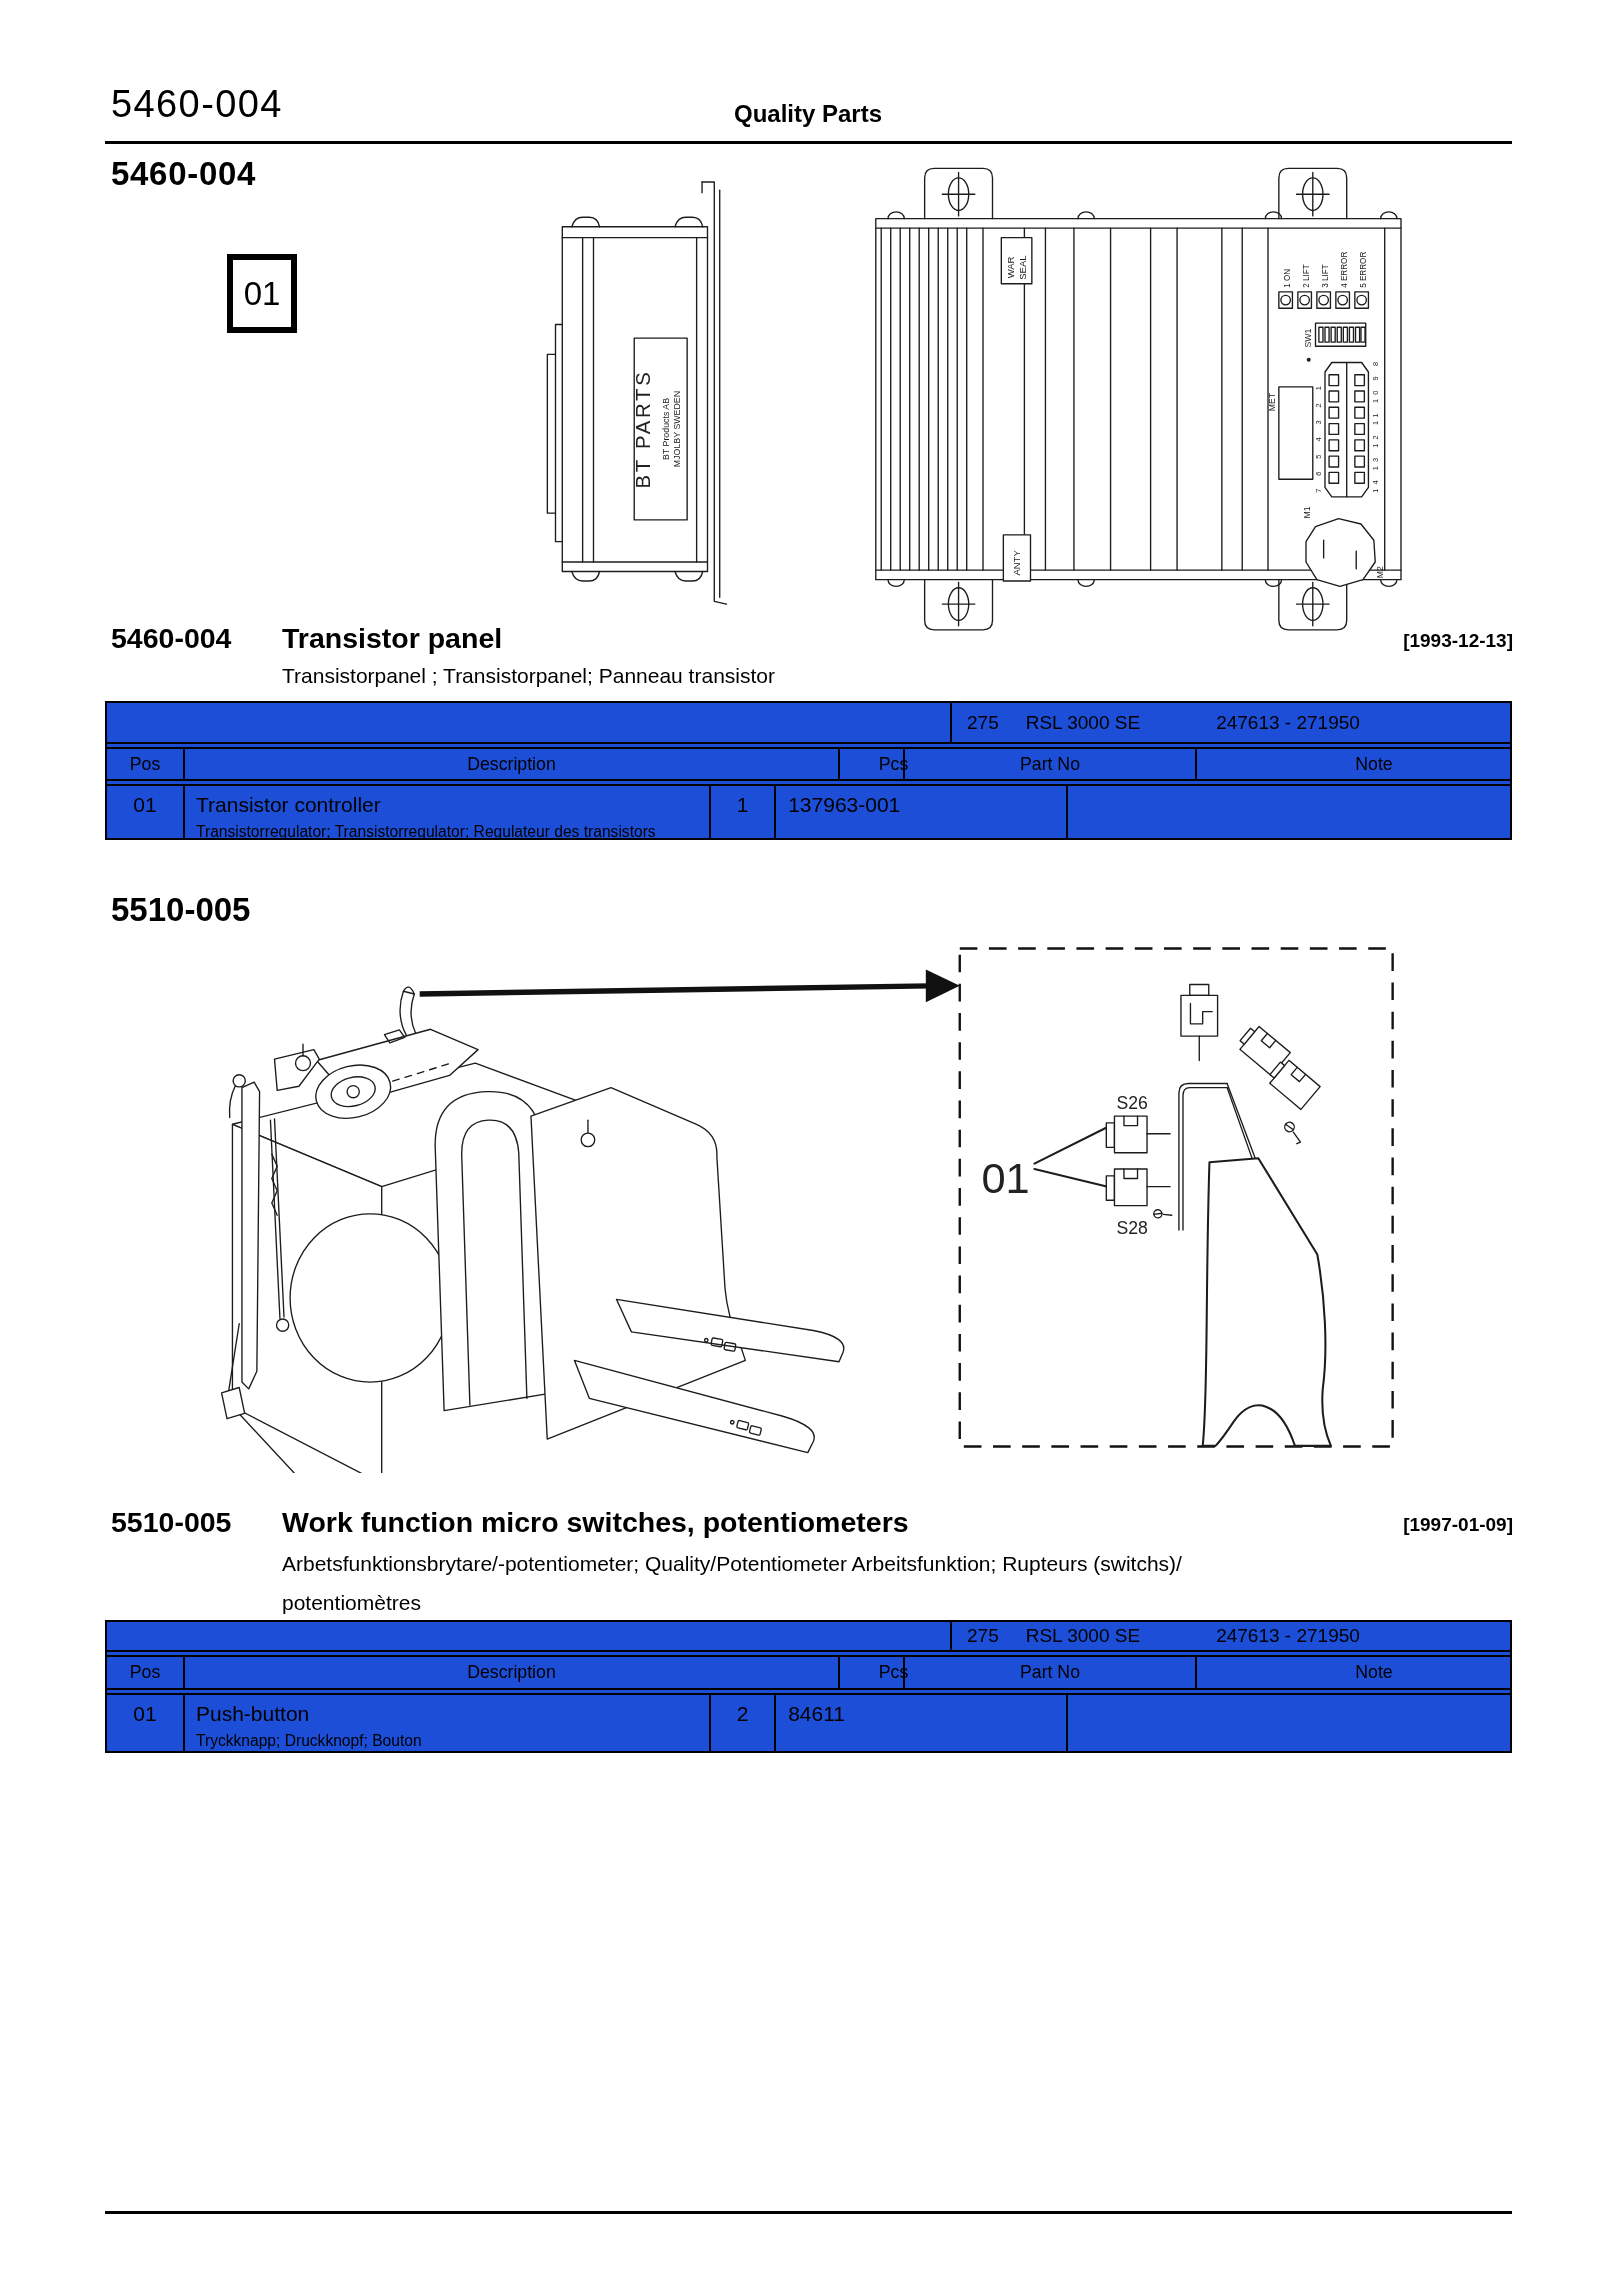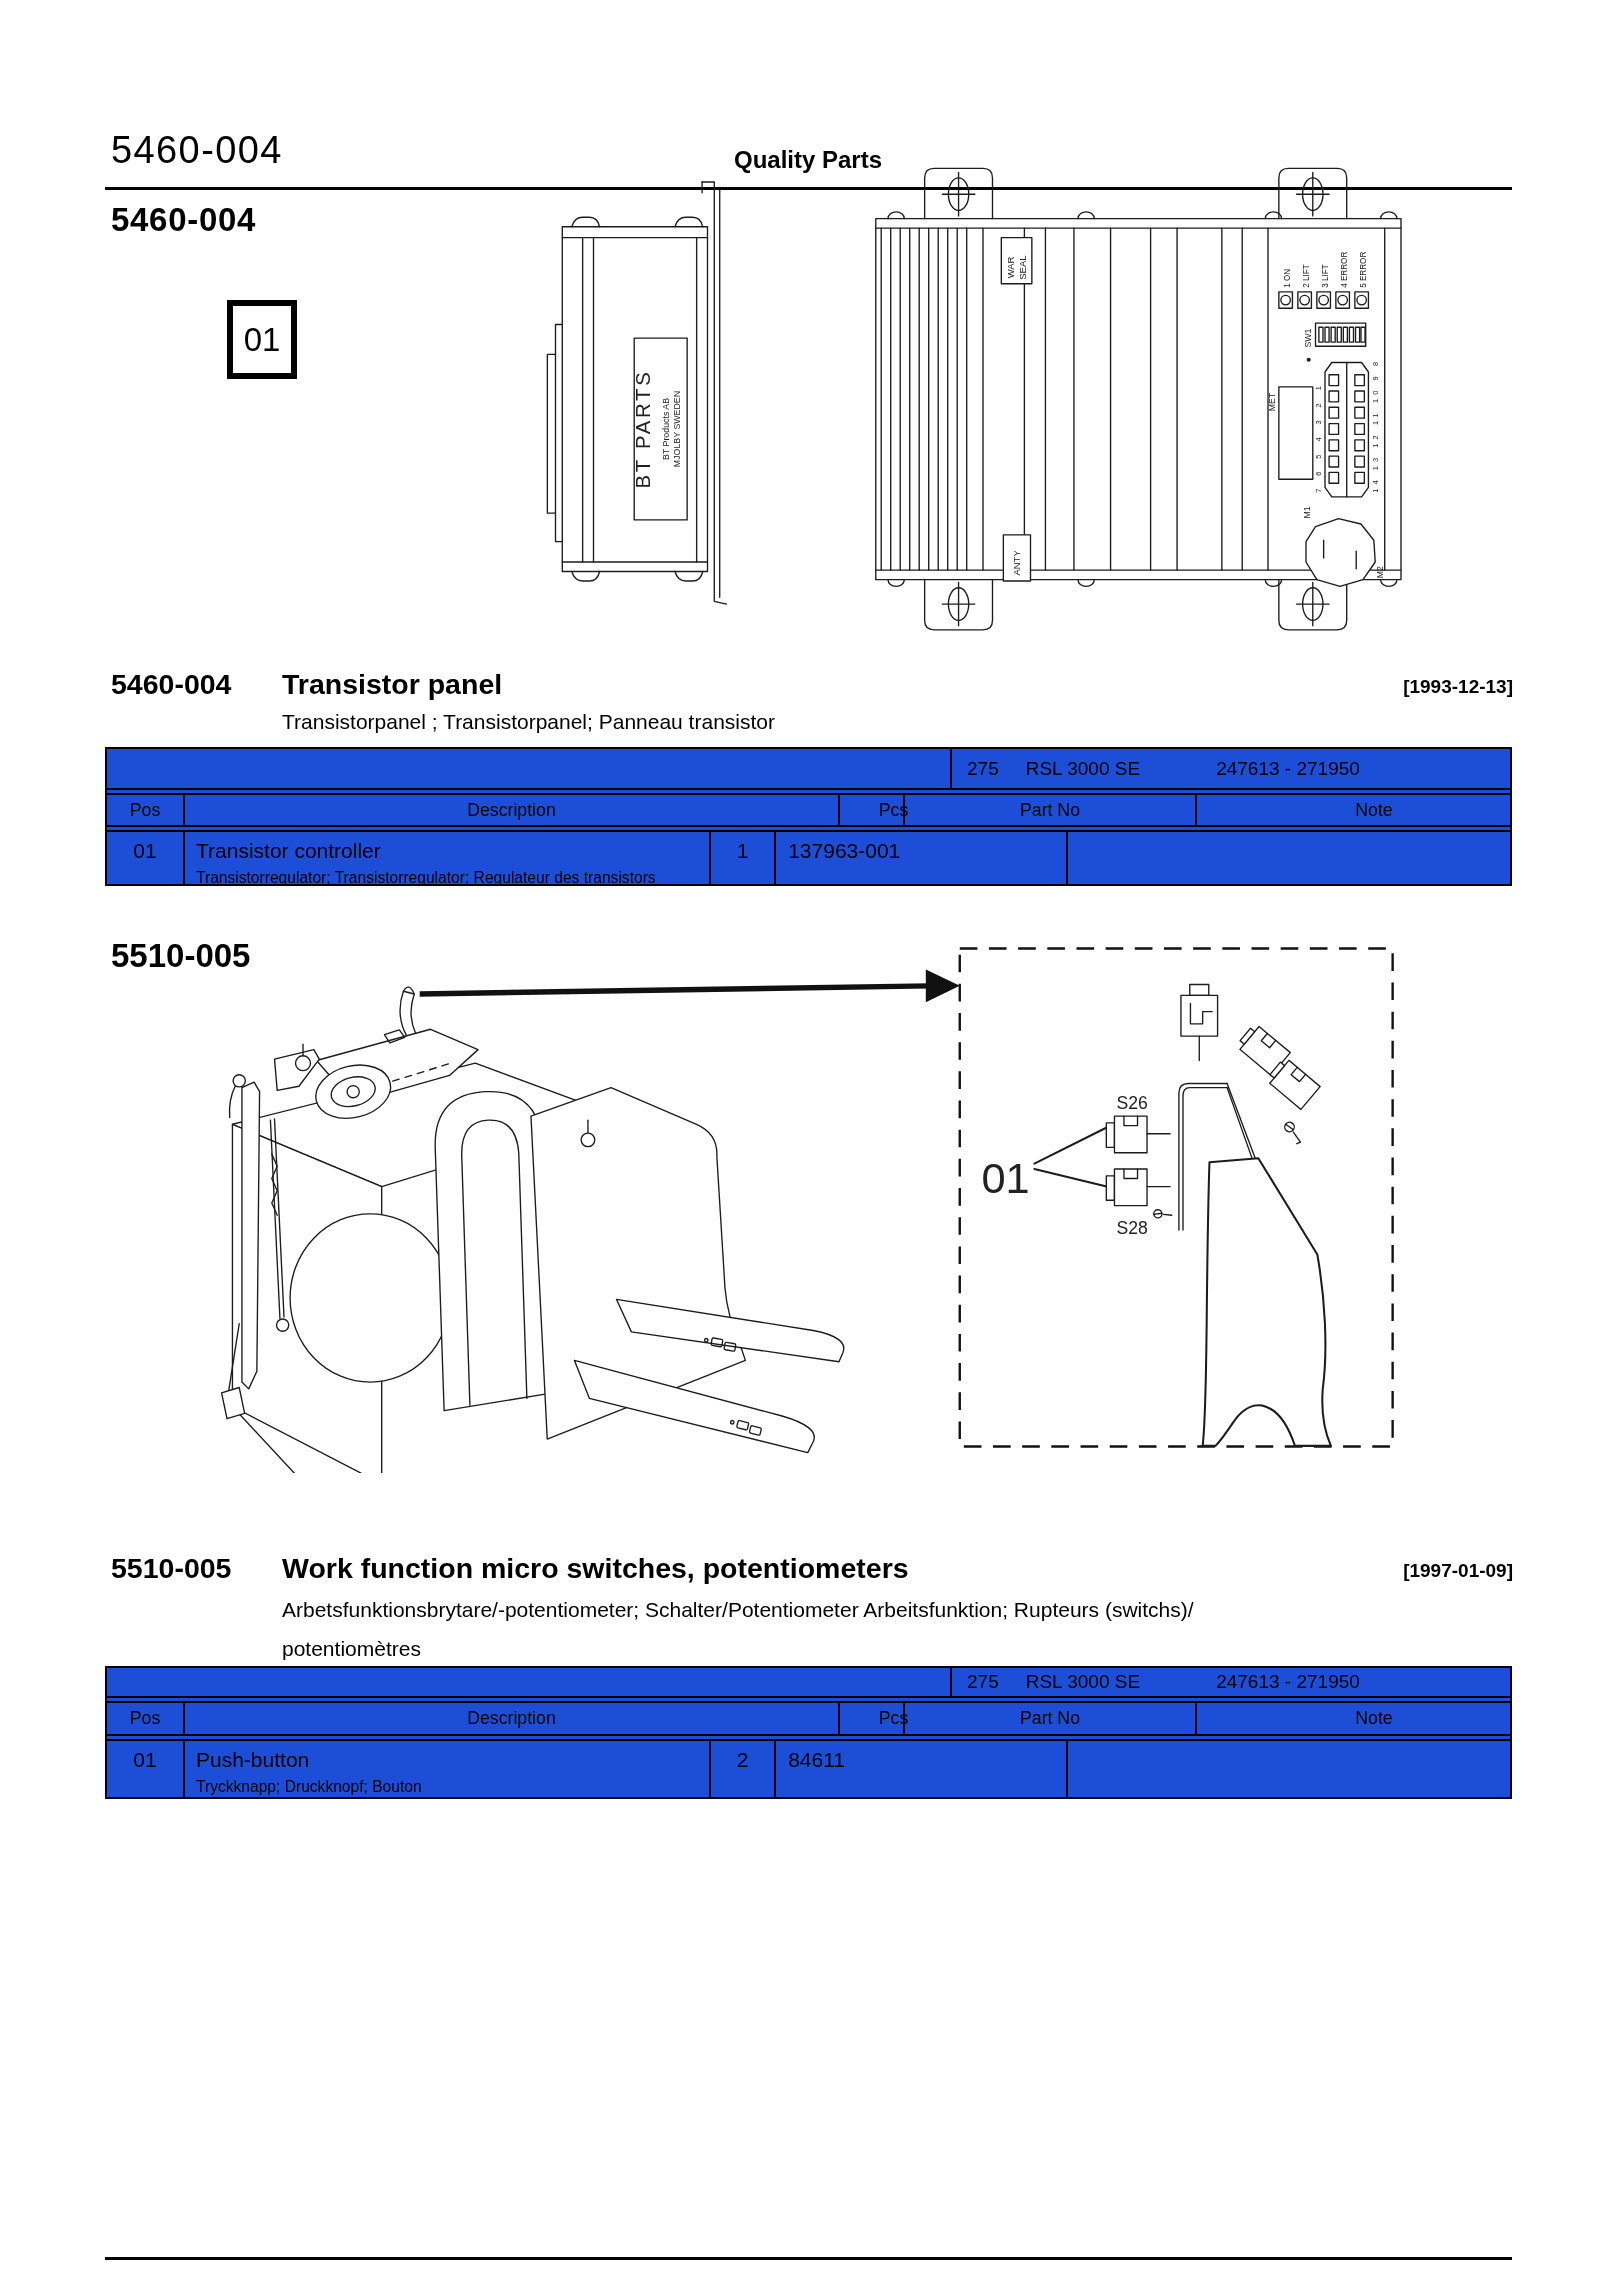--- a/index.html
+++ b/index.html
@@ -1,20 +1,20 @@
 <!DOCTYPE html>
 <html style="font-size:11px"><head>
 <meta charset="utf-8">
 <style>
   html,body { margin:0; padding:0; background:#888; }
   .page {
     position:relative; width:1616px; height:2284px; background:#ffffff;
     font-family:"Liberation Sans", sans-serif; color:#000; overflow:hidden;
   }
-  .abs { position:absolute;margin-top:46px; }
+  .abs { position:absolute; }
 
   
   .hdr-num   { left:111px; top:83px; font-size:38px; font-weight:400; letter-spacing:1.4px; }
   .hdr-center{ left:0; top:100px; width:100%; text-align:center; font-size:24px; font-weight:700; }
   .rule-top  { left:105px; top:141px; width:1407px; height:3.4px; background:#000; }
   .hdr-num2  { left:111px; top:155px; font-size:33px; font-weight:700; letter-spacing:0.7px; }
 
   
   .callout-box {
     left:227px; top:254px; width:58px; height:67px; border:6.1px solid #000;
@@ -335,21 +335,21 @@
       <path class="ln" d="M1808 1596 L1884 1798 M1808 1602 L1878 1800"></path>
       <circle cx="1884" cy="1801" r="3" fill="#222"></circle>
 
       <path class="lnf thick" d="M1782 1712 L1854 1706 L1941 1848 C1952 1910 1957 1986 1949 2046 C1946 2086 1953 2112 1961 2130 L1908 2130 C1886 2064 1846 2054 1818 2094 C1806 2112 1797 2124 1791 2130 L1772 2130 C1780 2062 1776 1902 1782 1712 Z"></path>
     </g>
   </svg>
 
   <div class="abs sec-num" style="top:1506px;">5510-005</div>
   <div class="abs sec-title" style="top:1506px;">Work function micro switches, potentiometers</div>
   <div class="abs sec-date" style="top:1514px;">[1997-01-09]</div>
-  <div class="abs sec-sub" style="top:1552px;">Arbetsfunktionsbrytare/-potentiometer; Schalter/Potentiometer Arbeitsfunktion; Rupteurs (switchs)/</div>
+  <div class="abs sec-sub" style="top:1552px;">Arbetsfunktionsbrytare/-potentiometer; Quality/Potentiometer Arbeitsfunktion; Rupteurs (switchs)/</div>
   <div class="abs sec-sub" style="top:1591px;">potentiomètres</div>
 
   <div class="abs ptable t2" style="top:1620px;">
     <div class="trow model-row">
       <div class="mr-left"></div>
       <div class="mr-right">
         <span>275</span>
         <span class="mr-name">RSL 3000 SE</span>
         <span class="mr-serial">247613 - 271950</span>
       </div>

